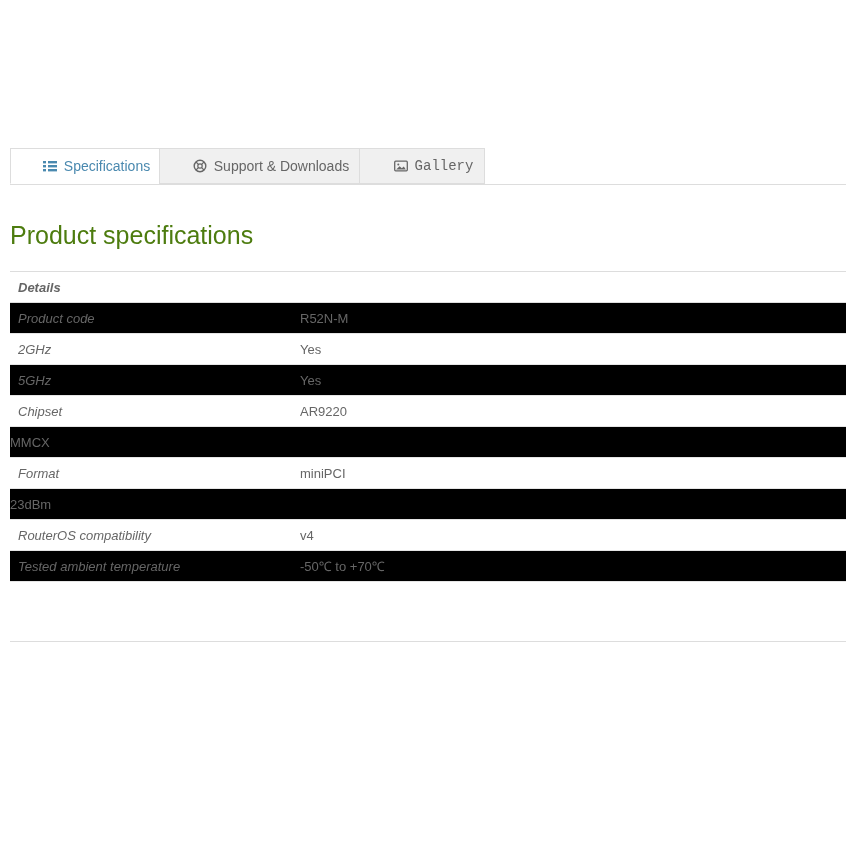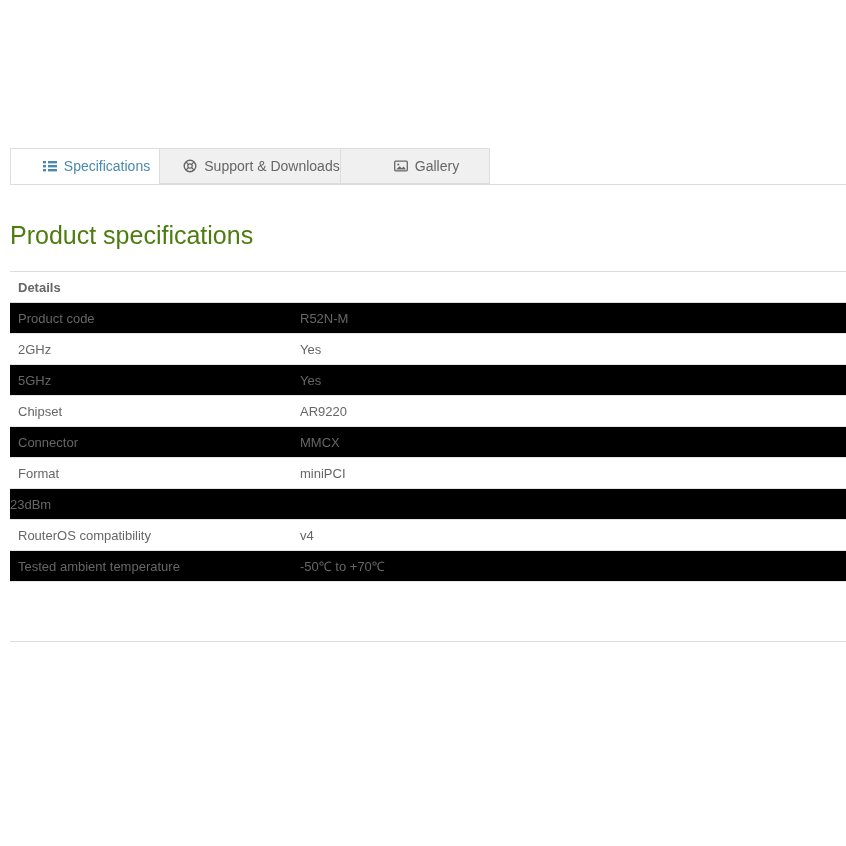--- a/index.html
+++ b/index.html
@@ -83,20 +83,21 @@
     border-bottom: 1px solid #e5e5e5;
     background: #ffffff;
   }
   .spec-row.header { font-weight: bold; border-bottom: 1px solid #dddddd; }
   .spec-row.striped { background: #000000; }
   .spec-label {
     box-sizing: border-box;
     width: 290px;
     padding-left: 8px;
     flex: none;
+    font-style: italic;
   }
   .spec-value { flex: 1; }
 
   
   .bottom-divider {
     margin-top: 59px;
     border-top: 1px solid #dddddd;
     height: 0;
   }
 </style>
@@ -114,34 +115,34 @@
               <rect x="0" y="2" width="3" height="2.4" fill="currentColor"></rect>
               <rect x="5" y="2" width="9" height="2.4" fill="currentColor"></rect>
               <rect x="0" y="6" width="3" height="2.4" fill="currentColor"></rect>
               <rect x="5" y="6" width="9" height="2.4" fill="currentColor"></rect>
               <rect x="0" y="10" width="3" height="2.4" fill="currentColor"></rect>
               <rect x="5" y="10" width="9" height="2.4" fill="currentColor"></rect>
             </svg>
           </span>
           <span>Specifications</span>
         </div>
-        <div class="tab" style="width: 182px;">
+        <div class="tab" style="width: 201px;">
           <span class="icon">
             <svg width="14" height="14" viewBox="0 0 14 14" fill="none" stroke="currentColor">
               <circle cx="7" cy="7" r="5.8" stroke-width="1.4"></circle>
               <circle cx="7" cy="7" r="2.2" stroke-width="1.2"></circle>
               <line x1="3" y1="3" x2="5.4" y2="5.4" stroke-width="1.2"></line>
               <line x1="11" y1="3" x2="8.6" y2="5.4" stroke-width="1.2"></line>
               <line x1="3" y1="11" x2="5.4" y2="8.6" stroke-width="1.2"></line>
               <line x1="11" y1="11" x2="8.6" y2="8.6" stroke-width="1.2"></line>
             </svg>
           </span>
           <span>Support &amp; Downloads</span>
         </div>
-        <div class="tab" style="width: 150px;">
+        <div class="tab" style="width: 126px; font-family: Liberation Mono, monospace;">
           <span class="icon">
             <svg width="14" height="14" viewBox="0 0 14 14">
               <rect x="0.7" y="2.2" width="12.6" height="9.6" rx="1" fill="none" stroke="currentColor" stroke-width="1.3"></rect>
               <circle cx="4.3" cy="5.5" r="1" fill="currentColor"></circle>
               <path d="M2.2 10.4 L5.6 7.2 L7.8 9.2 L9.8 7.4 L11.8 10.4 Z" fill="currentColor"></path>
             </svg>
           </span>
           <span>Gallery</span>
         </div>
       </div>
@@ -163,21 +164,20 @@
         </div>
         <div class="spec-row striped">
           <div class="spec-label">5GHz</div>
           <div class="spec-value">Yes</div>
         </div>
         <div class="spec-row">
           <div class="spec-label">Chipset</div>
           <div class="spec-value">AR9220</div>
         </div>
         <div class="spec-row striped">
-          <div class="spec-label">Connector</div>
           <div class="spec-value">MMCX</div>
         </div>
         <div class="spec-row">
           <div class="spec-label">Format</div>
           <div class="spec-value">miniPCI</div>
         </div>
         <div class="spec-row striped">
           <div class="spec-value">23dBm</div>
         </div>
         <div class="spec-row">

